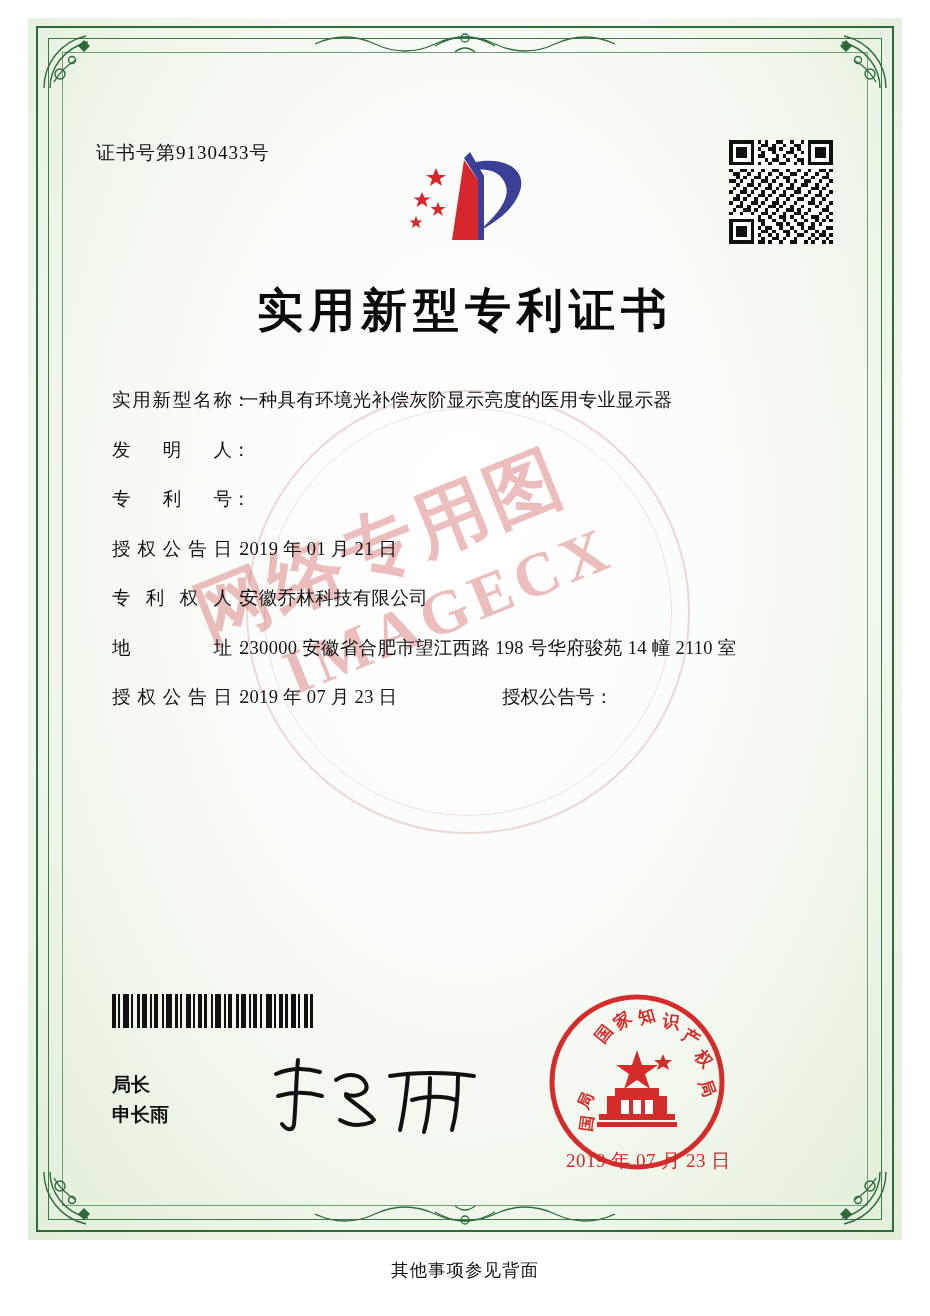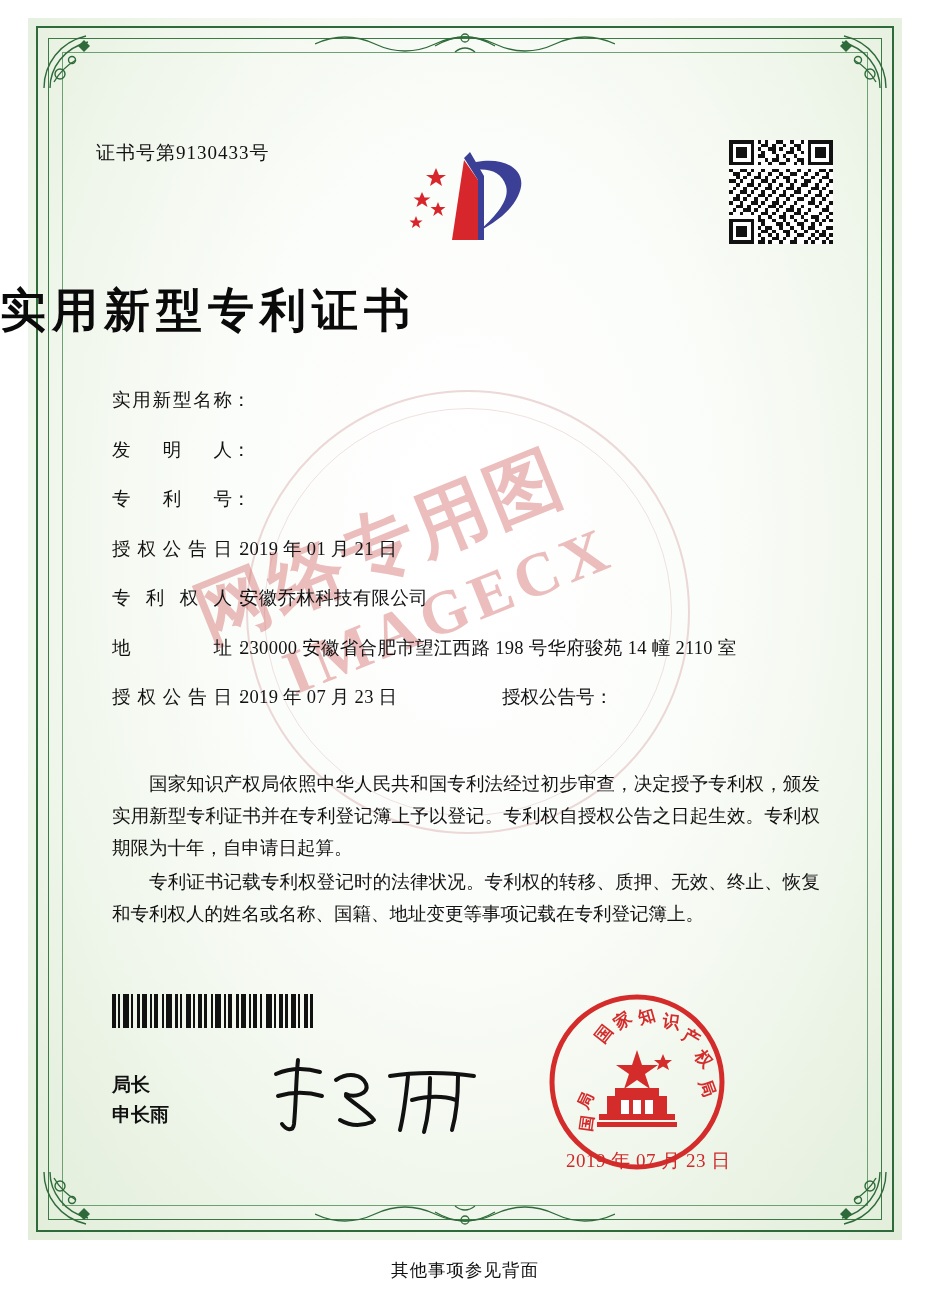--- a/index.html
+++ b/index.html
@@ -142,21 +142,21 @@
     width: 104px;
     height: 104px;
   }
   .qr svg { display: block; width: 100%; height: 100%; }
 
   .title {
     position: absolute;
     left: 0;
     top: 280px;
     width: 930px;
-    text-align: left;
+    text-align: center;
     font-size: 46px;
     font-weight: bold;
     letter-spacing: 6px;
     color: #0a0a0a;
     font-family: "DejaVu Sans", "Liberation Sans", sans-serif;
   }
 
   
   .fields {
     position: absolute;
@@ -606,20 +606,21 @@
           <rect x="28" y="28" width="1" height="1"></rect>
       </g>
     </svg>
   </div>
 
   <div class="title">实用新型专利证书</div>
 
   <div class="fields">
     <div class="field-row">
       <div class="field-label"><span class="lbl-spread">实用新型名称</span>：</div>
+      <div class="field-value">一种具有环境光补偿灰阶显示亮度的医用专业显示器</div>
     </div>
     <div class="field-row">
       <div class="field-label"><span class="lbl-spread">发明人</span>：</div>
     </div>
     <div class="field-row">
       <div class="field-label"><span class="lbl-spread">专利号</span>：</div>
     </div>
     <div class="field-row">
       <div class="field-label"><span class="lbl-spread">授权公告日</span>：</div>
       <div class="field-value">2019 年 01 月 21 日</div>
@@ -632,24 +633,20 @@
       <div class="field-label"><span class="lbl-spread">地址</span>：</div>
       <div class="field-value">230000 安徽省合肥市望江西路 198 号华府骏苑 14 幢 2110 室</div>
     </div>
     <div class="field-row split">
       <div class="field-label"><span class="lbl-spread">授权公告日</span>：</div>
       <div class="field-value">2019 年 07 月 23 日</div>
       <div class="field-label2"><span>授权公告号</span>：</div>
     </div>
   </div>
 
-  <div class="body-text">
-    <p>国家知识产权局依照中华人民共和国专利法经过初步审查，决定授予专利权，颁发实用新型专利证书并在专利登记簿上予以登记。专利权自授权公告之日起生效。专利权期限为十年，自申请日起算。</p>
-    <p>专利证书记载专利权登记时的法律状况。专利权的转移、质押、无效、终止、恢复和专利权人的姓名或名称、国籍、地址变更等事项记载在专利登记簿上。</p>
-  </div>
 
   <div class="barcode">
     <i style="width:4px"></i><i style="width:2px;background:transparent"></i><i style="width:2px"></i><i style="width:3px;background:transparent"></i><i style="width:6px"></i><i style="width:2px;background:transparent"></i><i style="width:2px"></i><i style="width:4px;background:transparent"></i><i style="width:3px"></i><i style="width:2px;background:transparent"></i><i style="width:5px"></i><i style="width:3px;background:transparent"></i><i style="width:2px"></i><i style="width:2px;background:transparent"></i><i style="width:4px"></i><i style="width:4px;background:transparent"></i><i style="width:2px"></i><i style="width:2px;background:transparent"></i><i style="width:6px"></i><i style="width:3px;background:transparent"></i><i style="width:3px"></i><i style="width:2px;background:transparent"></i><i style="width:2px"></i><i style="width:4px;background:transparent"></i><i style="width:5px"></i><i style="width:2px;background:transparent"></i><i style="width:2px"></i><i style="width:3px;background:transparent"></i><i style="width:4px"></i><i style="width:2px;background:transparent"></i><i style="width:3px"></i><i style="width:4px;background:transparent"></i><i style="width:2px"></i><i style="width:2px;background:transparent"></i><i style="width:6px"></i><i style="width:3px;background:transparent"></i><i style="width:2px"></i><i style="width:2px;background:transparent"></i><i style="width:4px"></i><i style="width:4px;background:transparent"></i><i style="width:3px"></i><i style="width:2px;background:transparent"></i><i style="width:5px"></i><i style="width:3px;background:transparent"></i><i style="width:2px"></i><i style="width:2px;background:transparent"></i><i style="width:4px"></i><i style="width:3px;background:transparent"></i><i style="width:2px"></i><i style="width:4px;background:transparent"></i><i style="width:6px"></i><i style="width:2px;background:transparent"></i><i style="width:2px"></i><i style="width:3px;background:transparent"></i><i style="width:4px"></i><i style="width:2px;background:transparent"></i><i style="width:3px"></i><i style="width:3px;background:transparent"></i><i style="width:5px"></i><i style="width:2px;background:transparent"></i><i style="width:2px"></i><i style="width:4px;background:transparent"></i><i style="width:4px"></i><i style="width:2px;background:transparent"></i><i style="width:3px"></i>
   </div>
 
   <div class="sig-labels">
     <div>局长</div>
     <div>申长雨</div>
   </div>
   <div class="sig-script">

